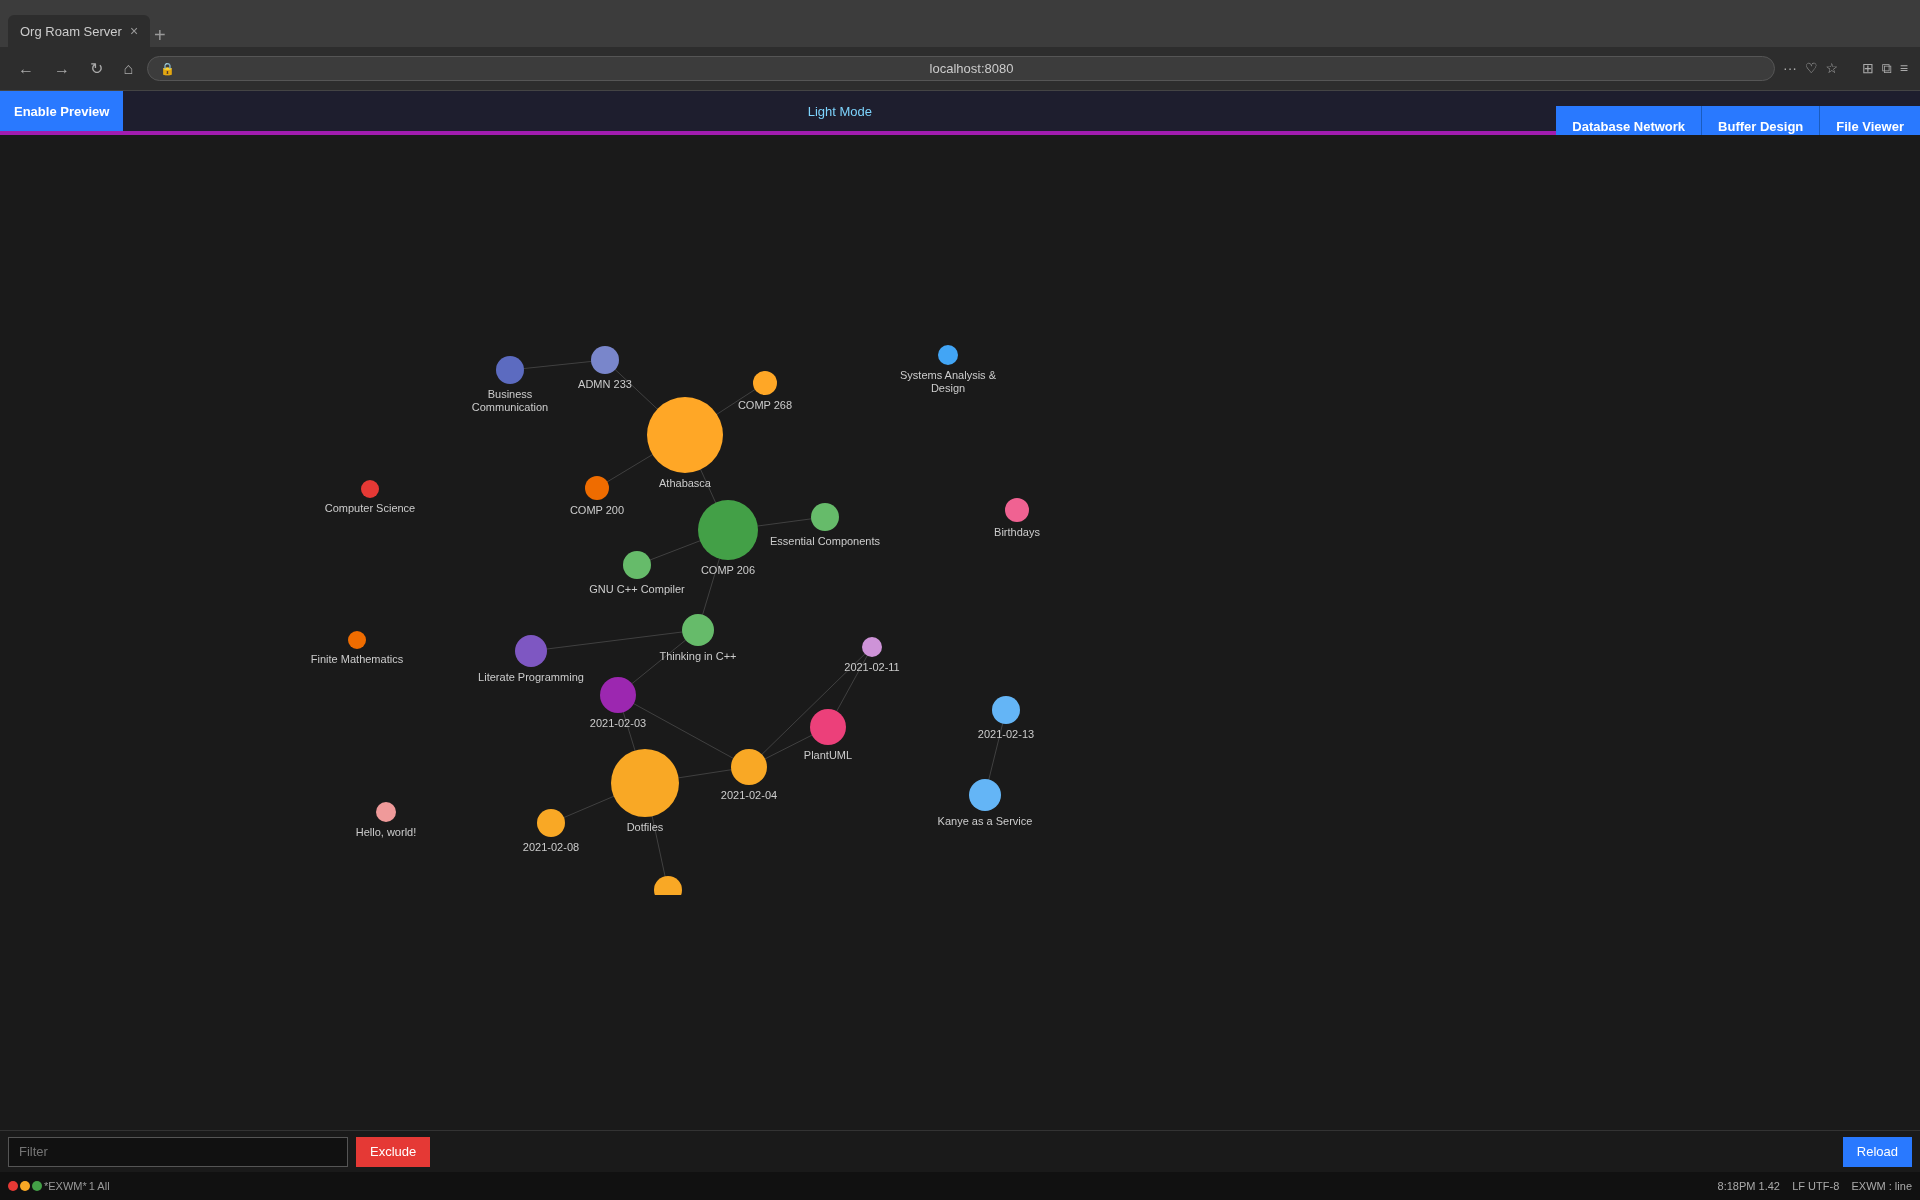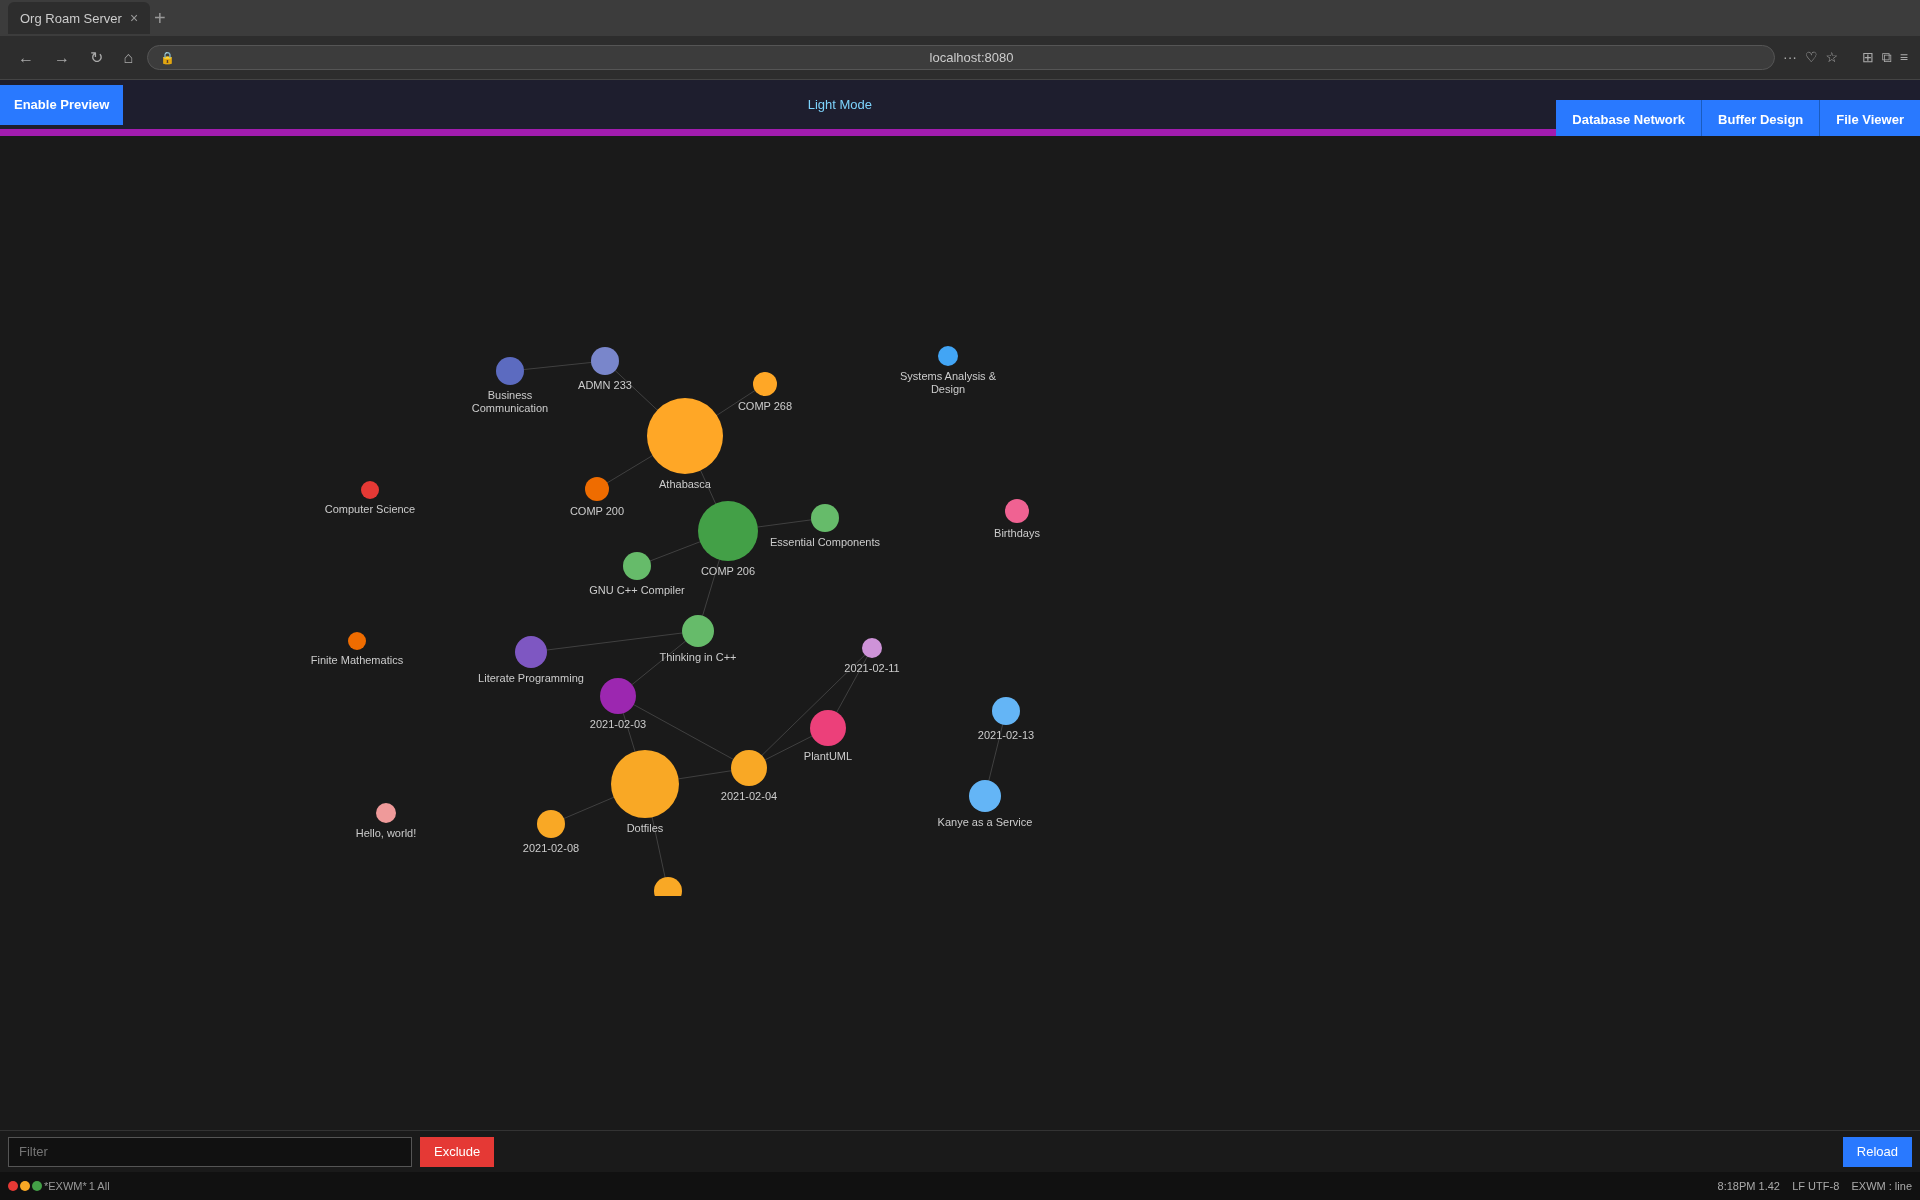--- a/index.html
+++ b/index.html
@@ -1,46 +1,46 @@
 <!DOCTYPE html>
 <html><head>
   <meta charset="utf-8">
   <style>
     * { margin: 0; padding: 0; box-sizing: border-box; }
     body { background: #1a1a1a; color: #ccc; font-family: Arial, sans-serif; width: 1920px; height: 1200px; overflow: hidden; position: relative; }
 
     
     .browser-chrome { background: #2d2d2d; width: 100%; }
-    .tab-bar { background: #3c3c3c; height: 36px; display: flex; align-items: center; padding: 0 8px; }
+    .tab-bar { background: #3c3c3c; height: 47px; display: flex; align-items: flex-end; padding: 0 8px; }
     .tab { background: #2d2d2d; border-radius: 6px 6px 0 0; padding: 0 12px; height: 32px; display: flex; align-items: center; gap: 8px; font-size: 13px; color: #ccc; }
     .tab-close { color: #999; cursor: pointer; font-size: 14px; }
     .tab-new { background: none; border: none; color: #999; font-size: 20px; cursor: pointer; margin-left: 4px; }
     .browser-nav { background: #2d2d2d; height: 44px; display: flex; align-items: center; padding: 0 12px; gap: 8px; border-bottom: 1px solid #444; }
     .nav-btn { background: none; border: none; color: #aaa; font-size: 16px; cursor: pointer; padding: 4px 6px; }
     .nav-btn:disabled { color: #555; }
     .address-bar { flex: 1; background: #3c3c3c; border: 1px solid #555; border-radius: 20px; padding: 4px 12px; color: #ccc; font-size: 13px; display: flex; align-items: center; gap: 6px; }
     .address-bar input { background: none; border: none; outline: none; color: #ccc; font-size: 13px; flex: 1; text-align: center; }
     .nav-right { display: flex; gap: 8px; color: #aaa; font-size: 14px; }
 
     
-    .app-toolbar { background: #1e1e2e; height: 56px; display: flex; align-items: center; justify-content: space-between; border-bottom: 7px solid #a21caf; }
+    .app-toolbar { background: #1e1e2e; height: 44px; display: flex; align-items: center; justify-content: space-between; border-bottom: 4px solid #a21caf; }
     .toolbar-left { display: flex; align-items: center; }
     .enable-preview-btn { background: #2979ff; color: white; border: none; padding: 8px 14px; height: 40px; cursor: pointer; font-size: 13px; font-weight: bold; }
     .toolbar-center { color: #7dd3fc; font-size: 13px; }
     .toolbar-right { display: flex; margin-top: 30px; }
     .toolbar-nav-btn { background: #2979ff; color: white; border: none; padding: 8px 16px; height: 40px; cursor: pointer; font-size: 13px; font-weight: bold; border-right: 1px solid #1a5cbf; }
     .toolbar-nav-btn:last-child { border-right: none; }
 
     
     .network-canvas { position: relative; width: 100%; height: 760px; background: #1a1a1a; overflow: hidden; }
     svg.network-svg { position: absolute; top: 0; left: 0; width: 100%; height: 100%; }
 
     
     .filter-bar { position: fixed; bottom: 28px; left: 0; right: 0; background: #1a1a1a; height: 42px; display: flex; align-items: center; padding: 0 8px; gap: 8px; border-top: 1px solid #333; }
-    .filter-input { background: #111; border: 1px solid #555; color: #ccc; padding: 6px 10px; font-size: 13px; width: 404px; height: 30px; }
+    .filter-input { background: #111; border: 1px solid #555; color: #ccc; padding: 6px 10px; font-size: 13px; width: 340px; height: 30px; }
     .exclude-btn { background: #e53935; color: white; border: none; padding: 6px 14px; cursor: pointer; font-size: 13px; height: 30px; }
     .reload-btn { background: #2979ff; color: white; border: none; padding: 6px 14px; cursor: pointer; font-size: 13px; height: 30px; margin-left: auto; }
 
     
     .status-bar { position: fixed; bottom: 0; left: 0; right: 0; background: #111; height: 28px; display: flex; align-items: center; padding: 0 8px; gap: 12px; font-size: 11px; color: #999; }
     .status-left { display: flex; align-items: center; gap: 2px; }
     .status-dot-red { width: 10px; height: 10px; background: #e53935; border-radius: 50%; }
     .status-dot-yellow { width: 10px; height: 10px; background: #f9a825; border-radius: 50%; }
     .status-dot-green { width: 10px; height: 10px; background: #43a047; border-radius: 50%; }
     .status-right { margin-left: auto; color: #aaa; }

